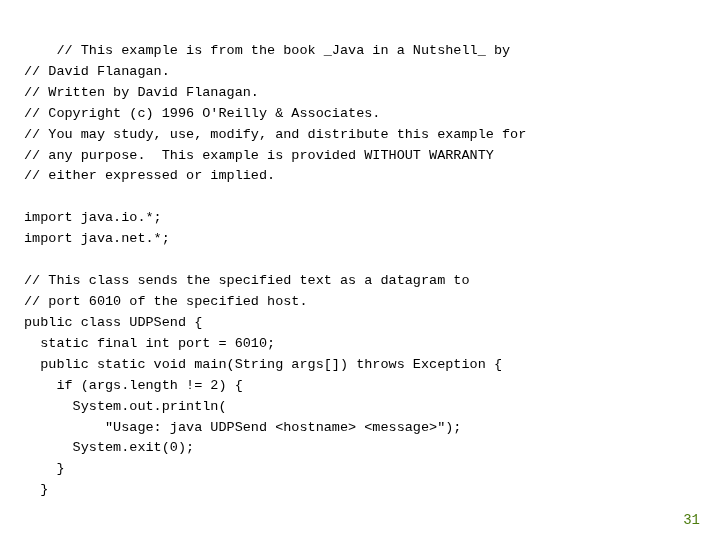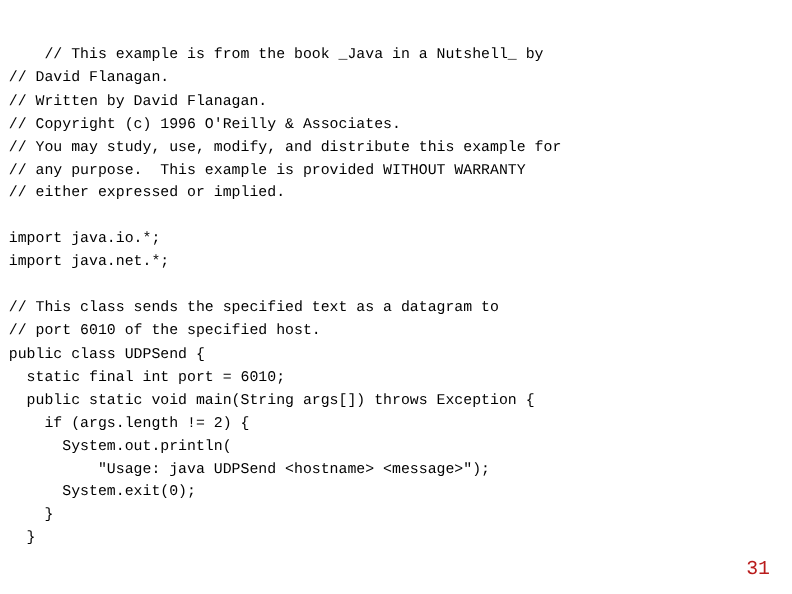--- a/index.html
+++ b/index.html
@@ -15,38 +15,38 @@
       font-family: 'Courier New', Courier, monospace;
       font-size: 14px;
       overflow: hidden;
     }
 
     .page-container {
       width: 720px;
       height: 540px;
       background: #ffffff;
       position: relative;
-      padding: 20px 20px 20px 8px;
+      padding: 20px 20px 20px 24px;
     }
 
     .code-block {
       white-space: pre;
       font-family: 'Courier New', Courier, monospace;
       font-size: 13.5px;
       line-height: 1.55;
       color: #000000;
     }
 
     .page-number {
       position: absolute;
       bottom: 12px;
       right: 20px;
       font-family: 'Courier New', Courier, monospace;
-      font-size: 18px;
-      color: #b91c1c;
+      font-size: 14px;
+      color: #4d7c0f;
     }
   </style>
 </head>
 <body>
 
 <div class="page-container">
   <div class="code-block">
     <span>// This example is from the book _Java in a Nutshell_ by</span>
 <span>// David Flanagan.</span>
 <span>// Written by David Flanagan.</span>

